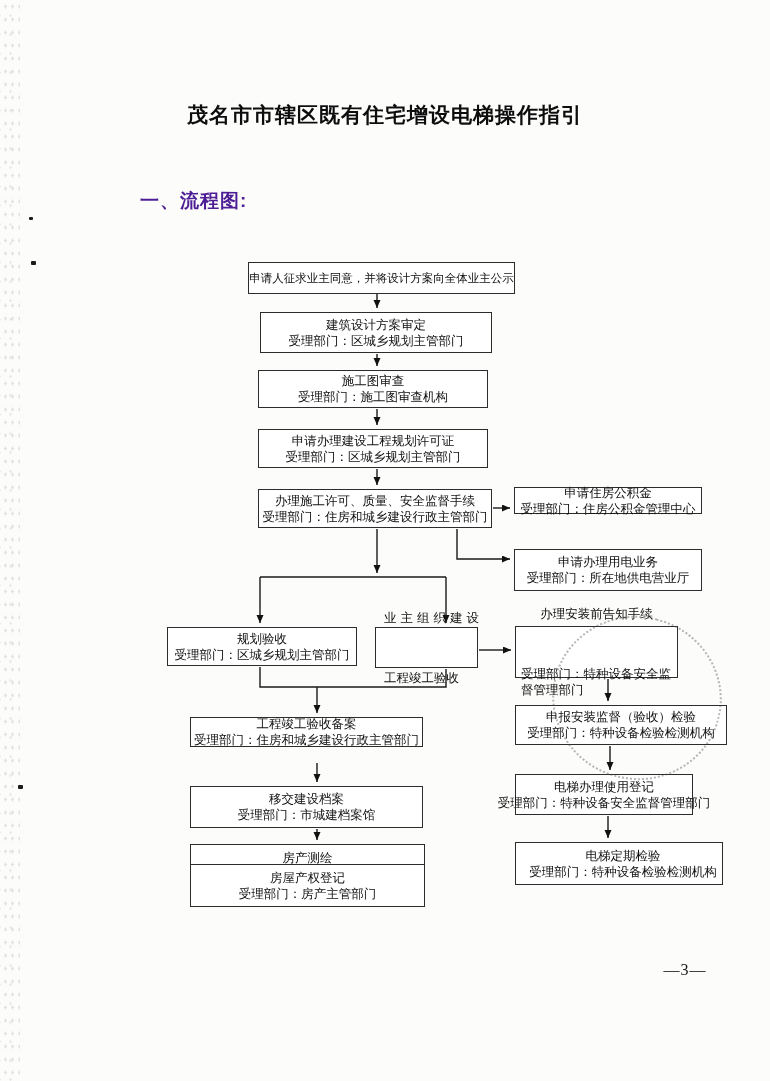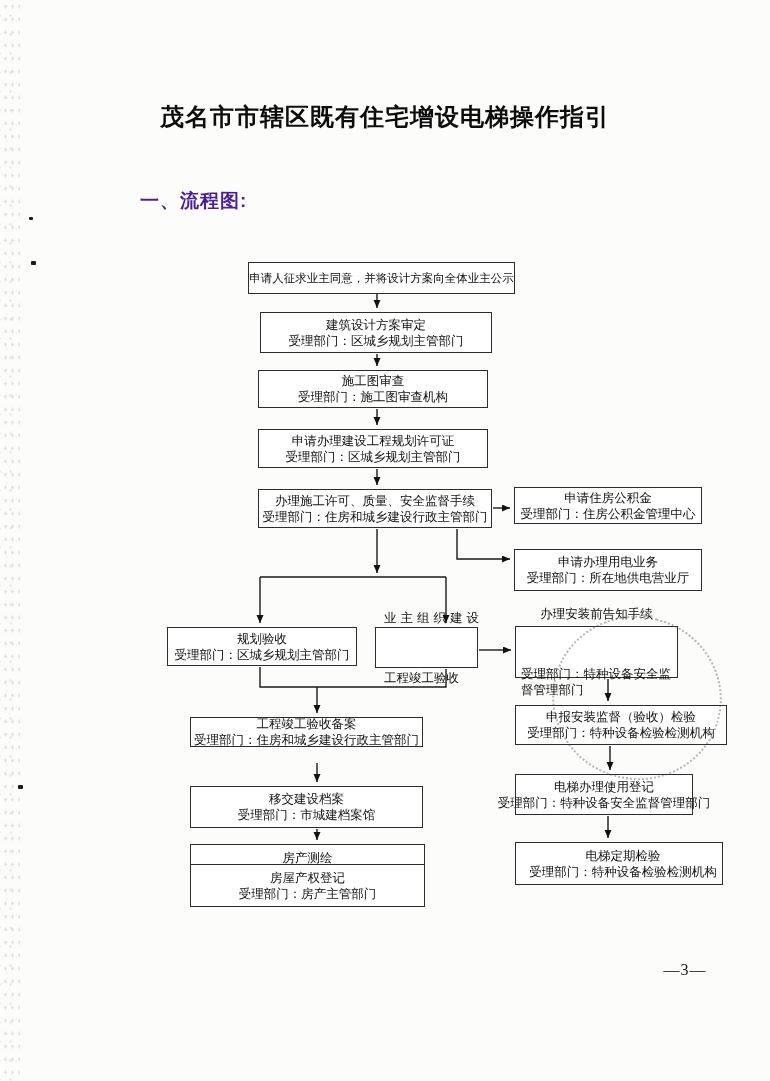--- a/index.html
+++ b/index.html
@@ -13,21 +13,21 @@
     background-image:
       radial-gradient(rgba(40,40,40,.22) 1px, transparent 1.2px),
       radial-gradient(rgba(40,40,40,.15) 1px, transparent 1.2px);
     background-size:7px 13px, 11px 19px;
     background-position:2px 0, 5px 6px;
     opacity:.55;
   }
   .speck{position:absolute;background:#1c1c1c;border-radius:1px;}
   .doc-title{
     position:absolute;left:0;top:101px;width:770px;text-align:center;
-    font-size:24px;font-weight:700;letter-spacing:1px;color:#0d0d0d;
+    font-size:21px;font-weight:700;letter-spacing:1px;color:#0d0d0d;
   }
   .section-heading{
     position:absolute;left:140px;top:188px;
     font-size:19px;font-weight:700;letter-spacing:1px;color:#4c1d95;
   }
   .node{
     position:absolute;border:1.6px solid #2c2c2c;background:#fff;
     display:flex;flex-direction:column;justify-content:center;align-items:center;
     font-size:12.5px;line-height:16px;text-align:center;color:#101010;
     box-sizing:border-box;
@@ -110,21 +110,21 @@
   <div class="node" style="left:258px;top:429px;width:230px;height:39px;">
     <div class="ln">申请办理建设工程规划许可证</div>
     <div class="ln">受理部门：区城乡规划主管部门</div>
   </div>
 
   <div class="node" style="left:258px;top:489px;width:234px;height:39px;">
     <div class="ln">办理施工许可、质量、安全监督手续</div>
     <div class="ln">受理部门：住房和城乡建设行政主管部门</div>
   </div>
 
-  <div class="node" style="left:514px;top:487px;width:188px;height:37px;">
+  <div class="node" style="left:514px;top:487px;width:188px;height:27px;">
     <div class="ln">申请住房公积金</div>
     <div class="ln">受理部门：住房公积金管理中心</div>
   </div>
 
   <div class="node" style="left:514px;top:549px;width:188px;height:42px;">
     <div class="ln">申请办理用电业务</div>
     <div class="ln">受理部门：所在地供电营业厅</div>
   </div>
 
   <div class="node" style="left:167px;top:627px;width:190px;height:39px;">

